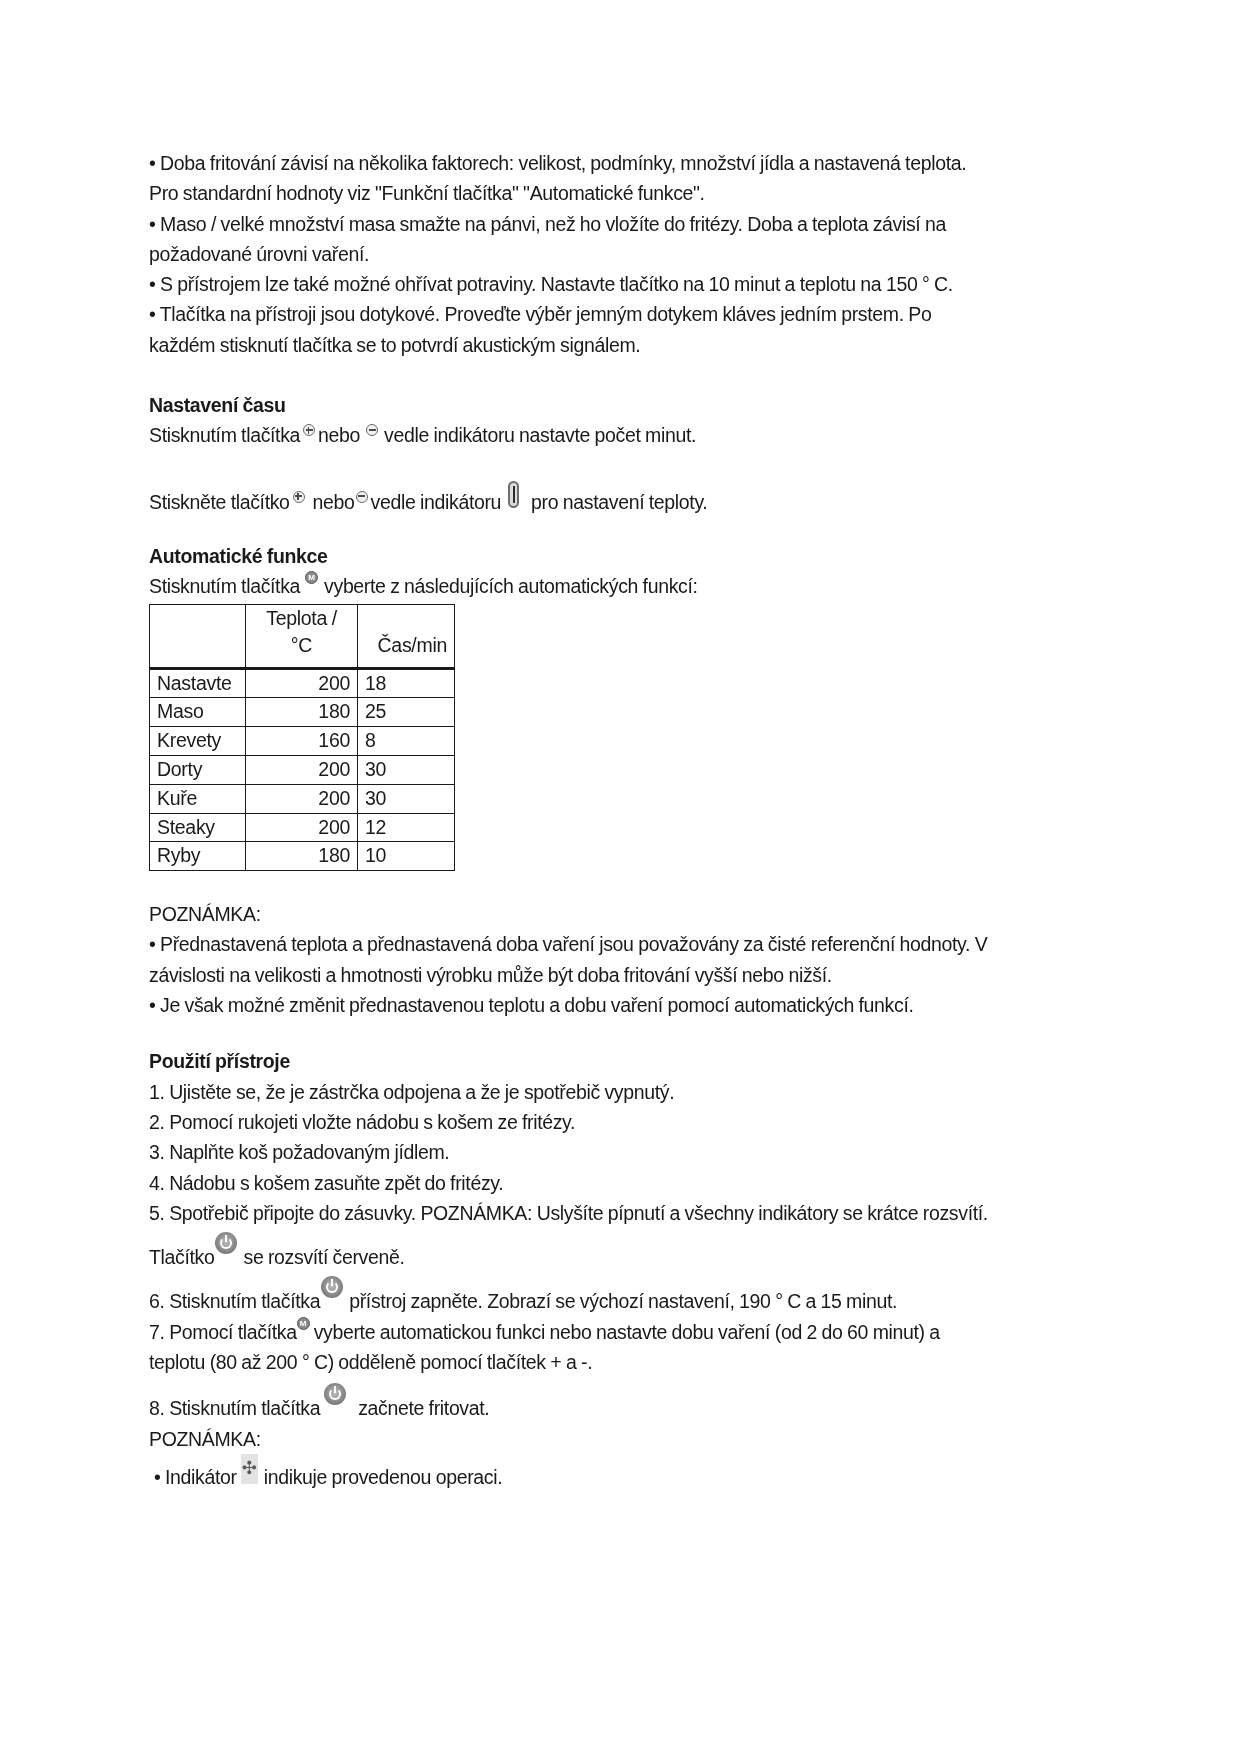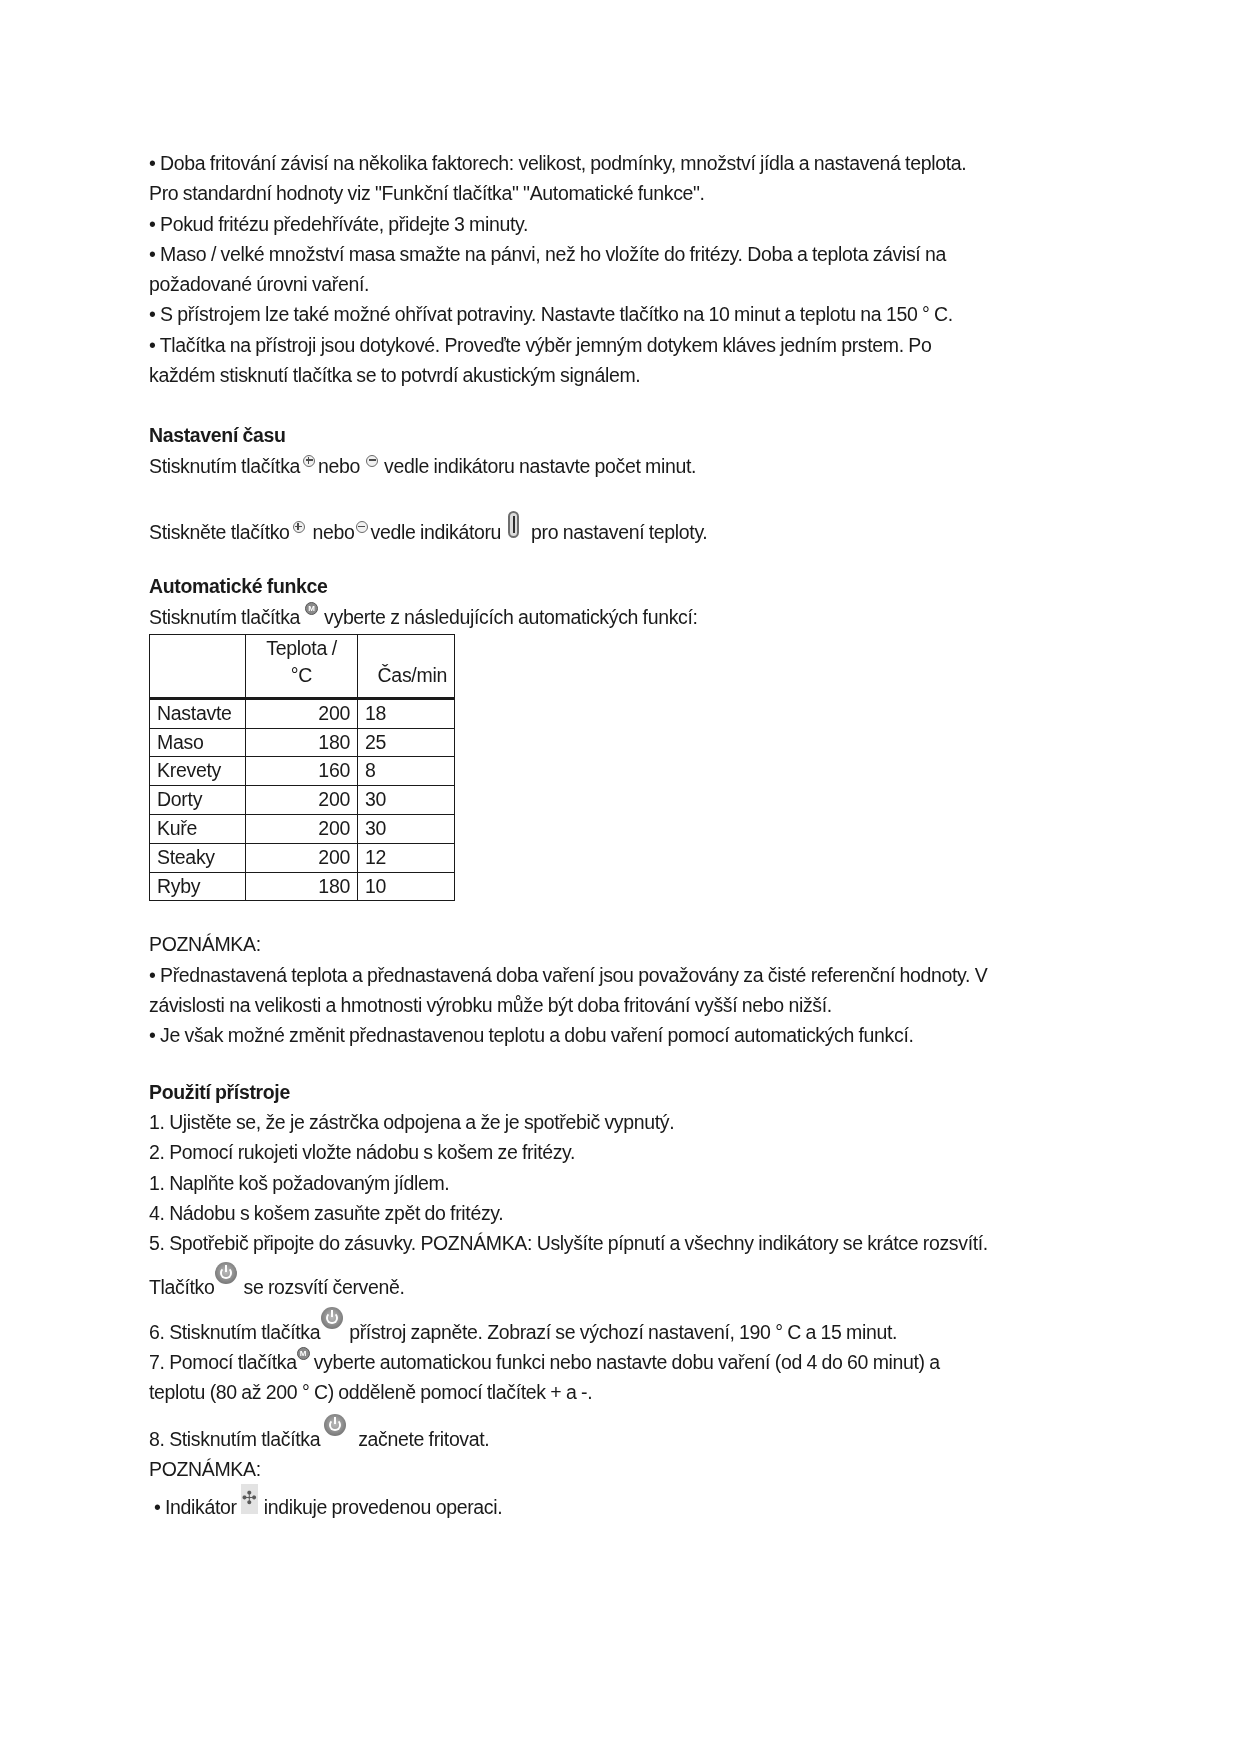--- a/index.html
+++ b/index.html
@@ -149,21 +149,20 @@
     .th-time { text-align: right !important; }
   </style>
 </head>
 <body>
 
 <div class="page">
 
   <div>
     <div class="line">• Doba fritování závisí na několika faktorech: velikost, podmínky, množství jídla a nastavená teplota.</div>
     <div class="line">Pro standardní hodnoty viz "Funkční tlačítka" "Automatické funkce".</div>
-    <div class="line">• Pokud fritézu předehříváte, přidejte 3 minuty.</div>
     <div class="line">• Maso / velké množství masa smažte na pánvi, než ho vložíte do fritézy. Doba a teplota závisí na</div>
     <div class="line">požadované úrovni vaření.</div>
     <div class="line">• S přístrojem lze také možné ohřívat potraviny. Nastavte tlačítko na 10 minut a teplotu na 150 ° C.</div>
     <div class="line">• Tlačítka na přístroji jsou dotykové. Proveďte výběr jemným dotykem kláves jedním prstem. Po</div>
     <div class="line">každém stisknutí tlačítka se to potvrdí akustickým signálem.</div>
   </div>
 
   <div class="gap-l"></div>
 
   <div>
@@ -249,35 +248,35 @@
     <div class="line">závislosti na velikosti a hmotnosti výrobku může být doba fritování vyšší nebo nižší.</div>
     <div class="line">• Je však možné změnit přednastavenou teplotu a dobu vaření pomocí automatických funkcí.</div>
   </div>
 
   <div class="gap-l" style="height:26px;"></div>
 
   <div>
     <div class="line heading">Použití přístroje</div>
     <div class="line">1. Ujistěte se, že je zástrčka odpojena a že je spotřebič vypnutý.</div>
     <div class="line">2. Pomocí rukojeti vložte nádobu s košem ze fritézy.</div>
-    <div class="line">1. Naplňte koš požadovaným jídlem.</div>
+    <div class="line">3. Naplňte koš požadovaným jídlem.</div>
     <div class="line">4. Nádobu s košem zasuňte zpět do fritézy.</div>
     <div class="line">5. Spotřebič připojte do zásuvky. POZNÁMKA: Uslyšíte pípnutí a všechny indikátory se krátce rozsvítí.</div>
 
     <div class="gap-s" style="height:14px;"></div>
     <div class="line">
       <span>Tlačítko</span><span class="icon icon-power"></span><span>se rozsvítí červeně.</span>
     </div>
 
     <div class="gap-s" style="height:14px;"></div>
     <div class="line">
       <span>6. Stisknutím tlačítka</span><span class="icon icon-power"></span><span>přístroj zapněte. Zobrazí se výchozí nastavení, 190 ° C a 15 minut.</span>
     </div>
     <div class="line">
-      <span>7. Pomocí tlačítka</span><span class="icon icon-m" style="margin-left:0;margin-right:4px;">M</span><span>vyberte automatickou funkci nebo nastavte dobu vaření (od 4 do 60 minut) a</span>
+      <span>7. Pomocí tlačítka</span><span class="icon icon-m" style="margin-left:0;margin-right:4px;">M</span><span>vyberte automatickou funkci nebo nastavte dobu vaření (od 2 do 60 minut) a</span>
     </div>
     <div class="line">teplotu (80 až 200 ° C) odděleně pomocí tlačítek + a -.</div>
 
     <div class="gap-s" style="height:16px;"></div>
     <div class="line">
       <span>8. Stisknutím tlačítka</span><span class="icon icon-power" style="margin-left:4px;margin-right:12px;"></span><span>začnete fritovat.</span>
     </div>
     <div class="line">POZNÁMKA:</div>
     <div class="gap-s" style="height:8px;"></div>
     <div class="line" style="padding-left:5px;">

